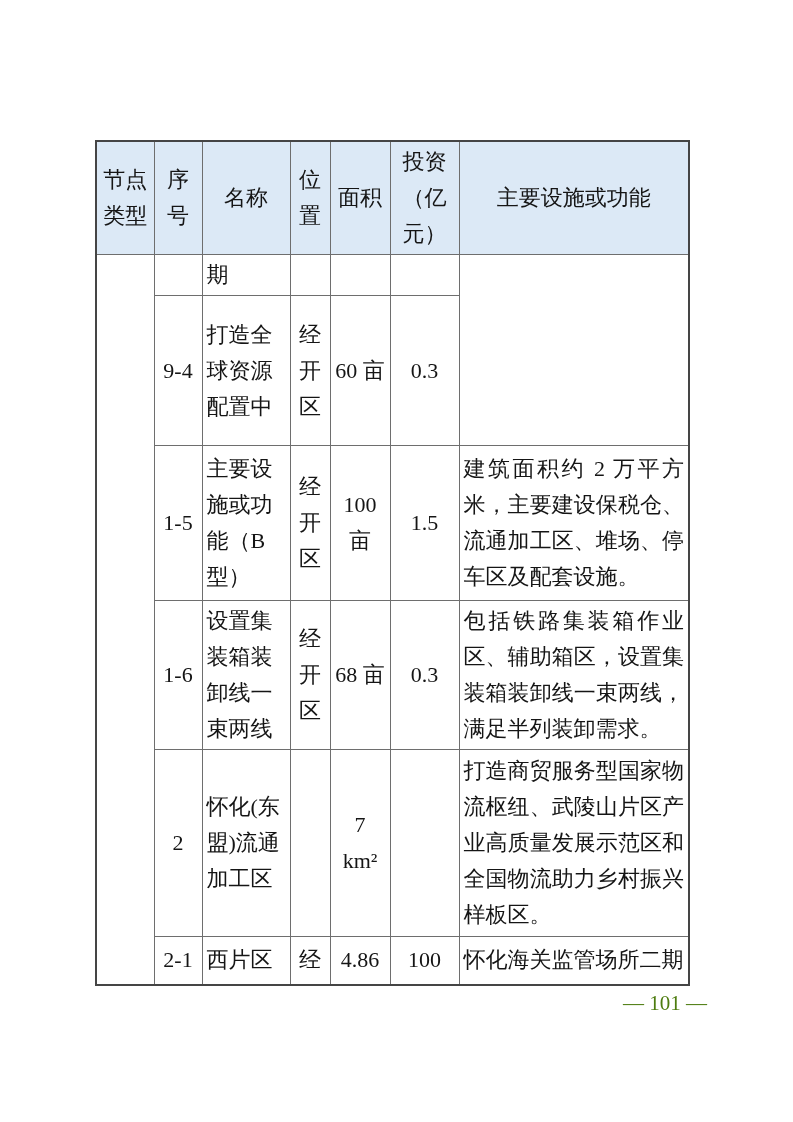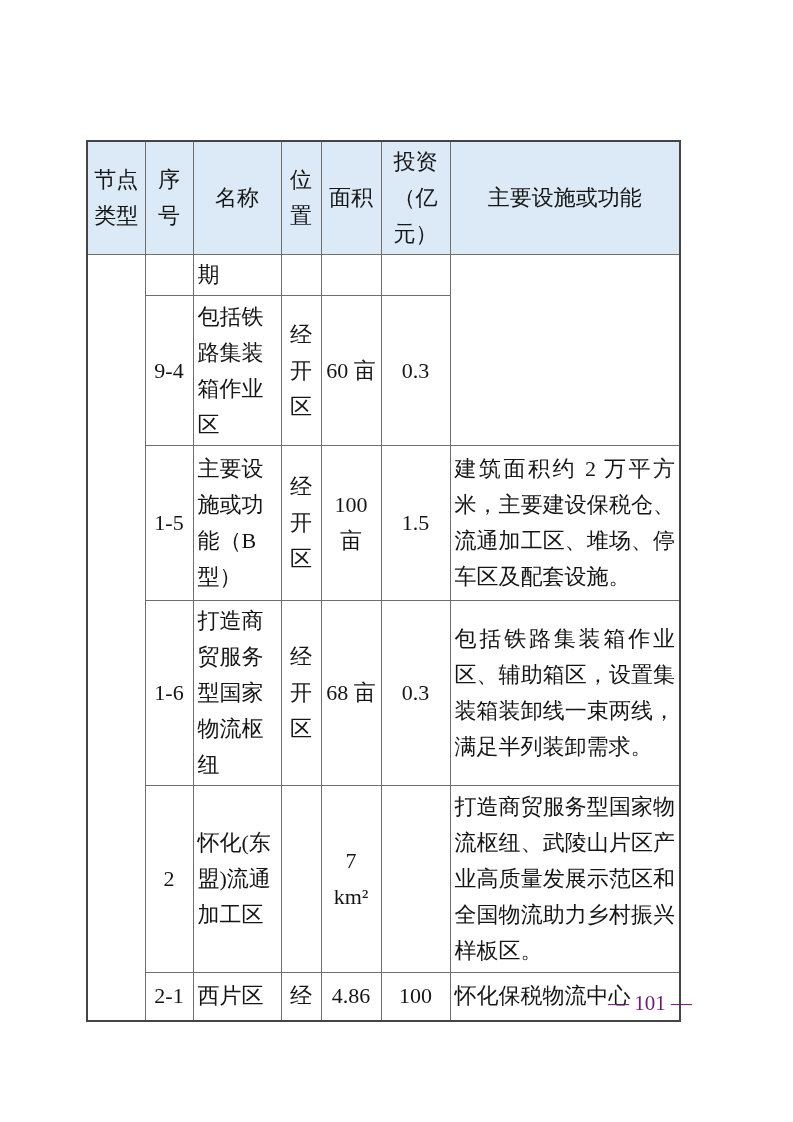--- a/index.html
+++ b/index.html
@@ -11,21 +11,21 @@
     position: relative;
     width: 793px;
     height: 1122px;
     background: #ffffff;
     font-family: "Liberation Serif", "DejaVu Serif", serif;
     color: #151515;
     overflow: hidden;
   }
   table.project-table {
     position: absolute;
-    left: 86px;
+    left: 95px;
     top: 140px;
     width: 593px;
     border-collapse: collapse;
     table-layout: fixed;
     border: 2px solid #454545;
   }
   .project-table th,
   .project-table td {
     border: 1px solid #6e6e6e;
     font-size: 22px;
@@ -58,26 +58,26 @@
     padding: 2px 3px 2px 6px;
   }
   .c-fac {
     text-align: justify;
     text-align-last: left;
     padding: 2px 3px;
   }
   .page-number {
     position: absolute;
     top: 988px;
-    left: 558px;
+    left: 573px;
     width: 184px;
     text-align: center;
     font-size: 21px;
     line-height: 30px;
-    color: #701a75;
+    color: #4d7c0f;
   }
 </style>
 </head>
 <body>
 
 <div class="page">
 
   <table class="project-table">
     <colgroup>
       <col style="width:58px">
@@ -105,38 +105,38 @@
       <td class="c-seq"></td>
       <td class="c-name">期</td>
       <td class="c-loc"></td>
       <td class="c-area"></td>
       <td class="c-inv"></td>
       <td class="c-fac" rowspan="2"></td>
     </tr>
 
     <tr class="r-1-4">
       <td class="c-seq">9-4</td>
-      <td class="c-name">包括铁路集装箱作业区</td>
+      <td class="c-name">打造全球资源配置中</td>
       <td class="c-loc">经开区</td>
       <td class="c-area">60 亩</td>
       <td class="c-inv">0.3</td>
     </tr>
 
     <tr class="r-1-5">
       <td class="c-seq">1-5</td>
       <td class="c-name">主要设施或功能（B型）</td>
       <td class="c-loc">经开区</td>
       <td class="c-area">100 亩</td>
       <td class="c-inv">1.5</td>
       <td class="c-fac">建筑面积约 2 万平方米，主要建设保税仓、流通加工区、堆场、停车区及配套设施。</td>
     </tr>
 
     <tr class="r-1-6">
       <td class="c-seq">1-6</td>
-      <td class="c-name">打造商贸服务型国家物流枢纽</td>
+      <td class="c-name">设置集装箱装卸线一束两线</td>
       <td class="c-loc">经开区</td>
       <td class="c-area">68 亩</td>
       <td class="c-inv">0.3</td>
       <td class="c-fac">包括铁路集装箱作业区、辅助箱区，设置集装箱装卸线一束两线，满足半列装卸需求。</td>
     </tr>
 
     <tr class="r-2">
       <td class="c-seq">2</td>
       <td class="c-name">怀化(东盟)流通加工区</td>
       <td class="c-loc"></td>
@@ -144,20 +144,20 @@
       <td class="c-inv"></td>
       <td class="c-fac">打造商贸服务型国家物流枢纽、武陵山片区产业高质量发展示范区和全国物流助力乡村振兴样板区。</td>
     </tr>
 
     <tr class="r-2-1">
       <td class="c-seq">2-1</td>
       <td class="c-name">西片区</td>
       <td class="c-loc">经</td>
       <td class="c-area">4.86</td>
       <td class="c-inv">100</td>
-      <td class="c-fac">怀化保税物流中心</td>
+      <td class="c-fac">怀化海关监管场所二期</td>
     </tr>
   </tbody>
     </table>
 
   <div class="page-number">— 101 —</div>
 
 </div>
 
 </body></html>

